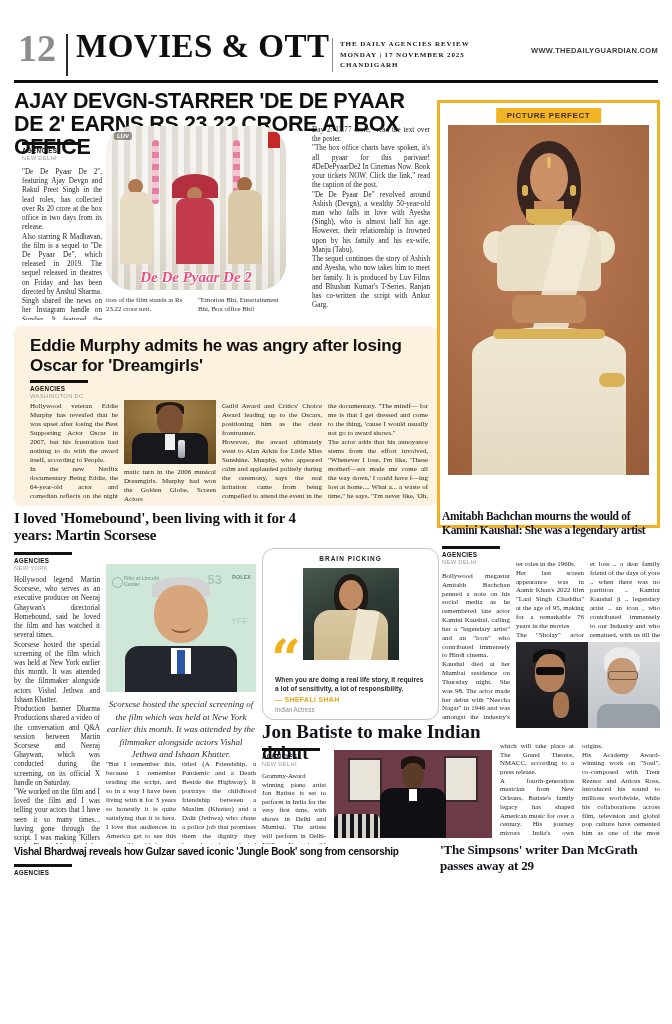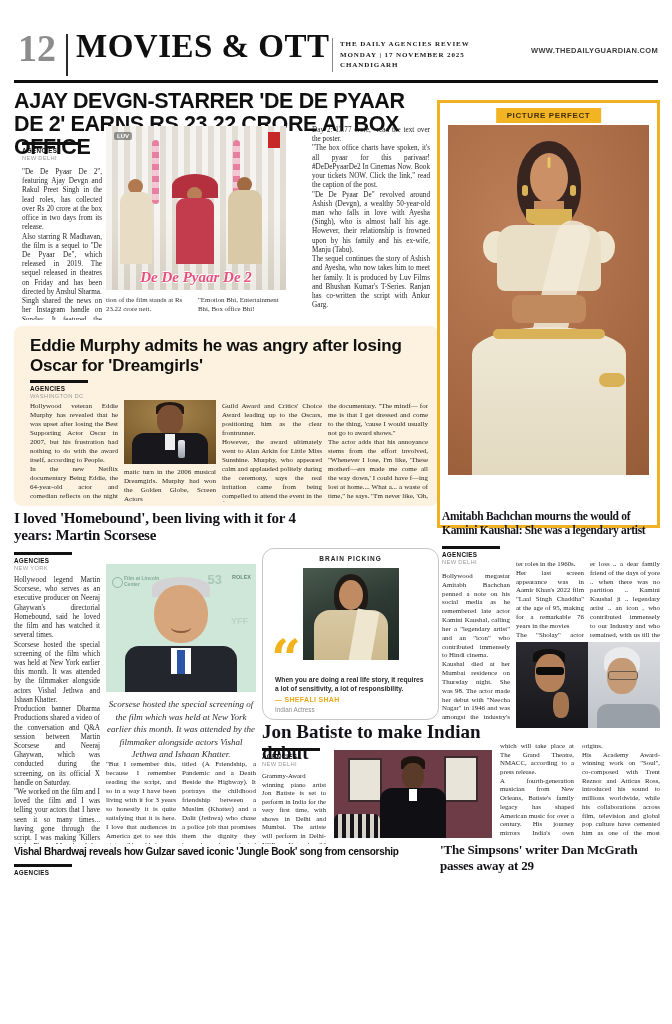--- a/index.html
+++ b/index.html
@@ -20,21 +20,21 @@
   .hl-serif{font-family:"Liberation Serif",serif;font-weight:bold;color:#121218;}
   .col{position:absolute;font-size:7.2px;line-height:1.28;text-align:justify;color:#1f1f1f;white-space:pre-line;overflow:hidden;}
   .cap{position:absolute;font-size:6.9px;line-height:1.25;color:#333;white-space:pre-line;overflow:hidden;}
   .byline{position:absolute;font-family:"Liberation Sans",sans-serif;}
   .bl-bar{width:58px;height:2.5px;background:#111;margin-bottom:2px;}
   .bl-agency{font-size:6.3px;font-weight:bold;color:#111;letter-spacing:.3px;}
   .bl-place{font-size:5.8px;color:#9a9a9a;letter-spacing:.3px;margin-top:1px;}
   .art{position:absolute;overflow:hidden;}
   .art div{position:absolute;}
   
-  .poster{background:linear-gradient(180deg,#e9e6df 0%,#ece7de 55%,#d8d2c6 100%);}
+  .poster{background:linear-gradient(180deg,#e9e6df 0%,#ece7de 55%,#d8d2c6 100%);border-radius:26px;}
   .po-cur{inset:0;background:repeating-linear-gradient(90deg,rgba(255,255,255,.55) 0 6px,rgba(208,202,190,.3) 6px 12px);}
   .po-gar1{left:46px;top:14px;width:7px;height:64px;background:repeating-linear-gradient(180deg,#e87fa0 0 6px,#f3c6d3 6px 12px);border-radius:4px;}
   .po-gar2{right:46px;top:14px;width:7px;height:64px;background:repeating-linear-gradient(180deg,#e87fa0 0 6px,#f3c6d3 6px 12px);border-radius:4px;}
   .po-m1h{left:22px;bottom:96px;width:15px;height:15px;background:#b0794f;border-radius:50%;}
   .po-m1{left:14px;bottom:26px;width:32px;height:72px;background:#e8ddc4;border-radius:10px 10px 0 0;}
   .po-dup{left:66px;bottom:92px;width:46px;height:24px;background:#b5303f;border-radius:50% 50% 0 0;}
   .po-brh{left:81px;bottom:88px;width:15px;height:15px;background:#b97f58;border-radius:50%;}
   .po-br{left:70px;bottom:26px;width:38px;height:66px;background:#c33c4e;border-radius:9px 9px 0 0;}
   .po-grh{right:34px;bottom:98px;width:15px;height:15px;background:#a06a42;border-radius:50%;}
   .po-gr{right:24px;bottom:26px;width:34px;height:74px;background:#d9c9a6;border-radius:10px 10px 0 0;}

